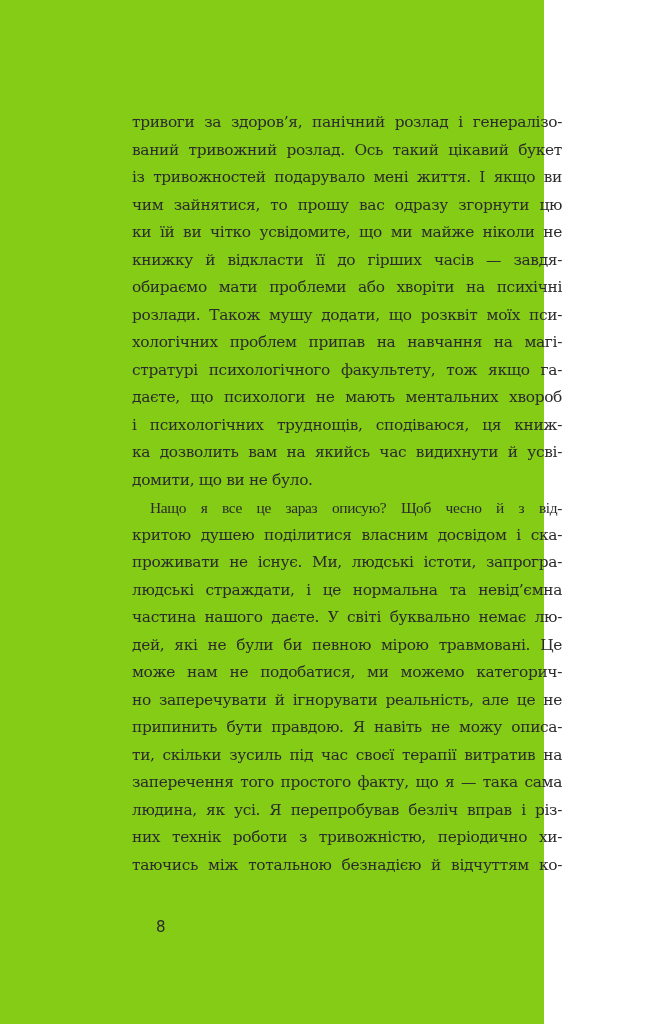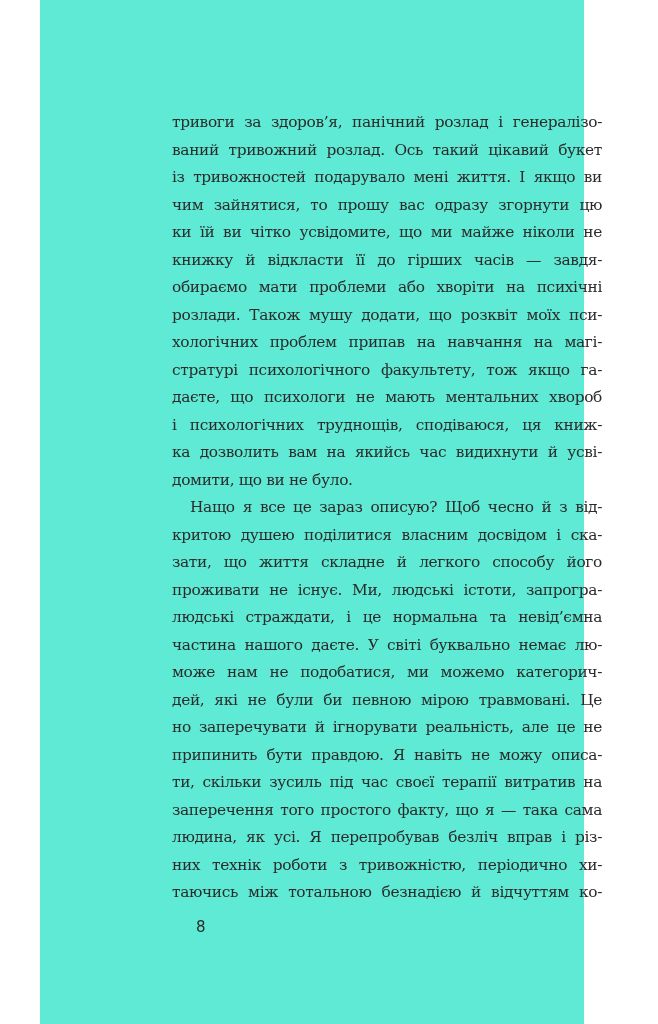--- a/index.html
+++ b/index.html
@@ -12,22 +12,21 @@
       height: 1024px;
       position: relative;
       overflow: hidden;
       color: #2a2a2a;
     }
     .page {
       position: absolute;
       left: 0; top: 0;
       width: 544px;
       height: 1024px;
-      background: #5eead4;
-      margin-left: 40px;
+      background: #84cc16;
     }
     .text-block {
       position: absolute;
       left: 132px;
       top: 109px;
       width: 430px;
       font-family: "DejaVu Serif", serif;
       font-size: 15.4px;
       line-height: 27.5px;
       color: #2b2b2b;
@@ -38,20 +37,21 @@
       text-align-last: justify;
       text-align: justify;
       height: 27.5px;
       letter-spacing: -0.35px;
     }
     .line.last {
       text-align-last: left;
     }
     .line.indent {
       padding-left: 18px;
+      font-family: Liberation Serif, serif;
     }
     .page-number {
       position: absolute;
       left: 156px;
       top: 918px;
       font-family: "DejaVu Sans", sans-serif;
       font-size: 15px;
       color: #2b2b2b;
     }
   </style>
@@ -72,26 +72,25 @@
       <span class="line">хологічних проблем припав на навчання на магі-</span>
       <span class="line">стратурі психологічного факультету, тож якщо га-</span>
       <span class="line">даєте, що психологи не мають ментальних хвороб</span>
       <span class="line">і психологічних труднощів, сподіваюся, ця книж-</span>
       <span class="line">ка дозволить вам на якийсь час видихнути й усві-</span>
       <span class="line last">домити, що ви не було.</span>
     </div>
     <div>
       <span class="line indent">Нащо я все це зараз описую? Щоб чесно й з від-</span>
       <span class="line">критою душею поділитися власним досвідом і ска-</span>
-      <span class="line">зати, що життя складне й легкого способу його</span>
       <span class="line">проживати не існує. Ми, людські істоти, запрогра-</span>
       <span class="line">людські страждати, і це нормальна та невід’ємна</span>
       <span class="line">частина нашого даєте. У світі буквально немає лю-</span>
+      <span class="line">дей, які не були би певною мірою травмовані. Це</span>
       <span class="line">може нам не подобатися, ми можемо категорич-</span>
-      <span class="line">дей, які не були би певною мірою травмовані. Це</span>
       <span class="line">но заперечувати й ігнорувати реальність, але це не</span>
       <span class="line">припинить бути правдою. Я навіть не можу описа-</span>
       <span class="line">ти, скільки зусиль під час своєї терапії витратив на</span>
       <span class="line">заперечення того простого факту, що я — така сама</span>
       <span class="line">людина, як усі. Я перепробував безліч вправ і різ-</span>
       <span class="line">них технік роботи з тривожністю, періодично хи-</span>
       <span class="line">таючись між тотальною безнадією й відчуттям ко-</span>
     </div>
   </div>
   <div class="page-number">8</div>

